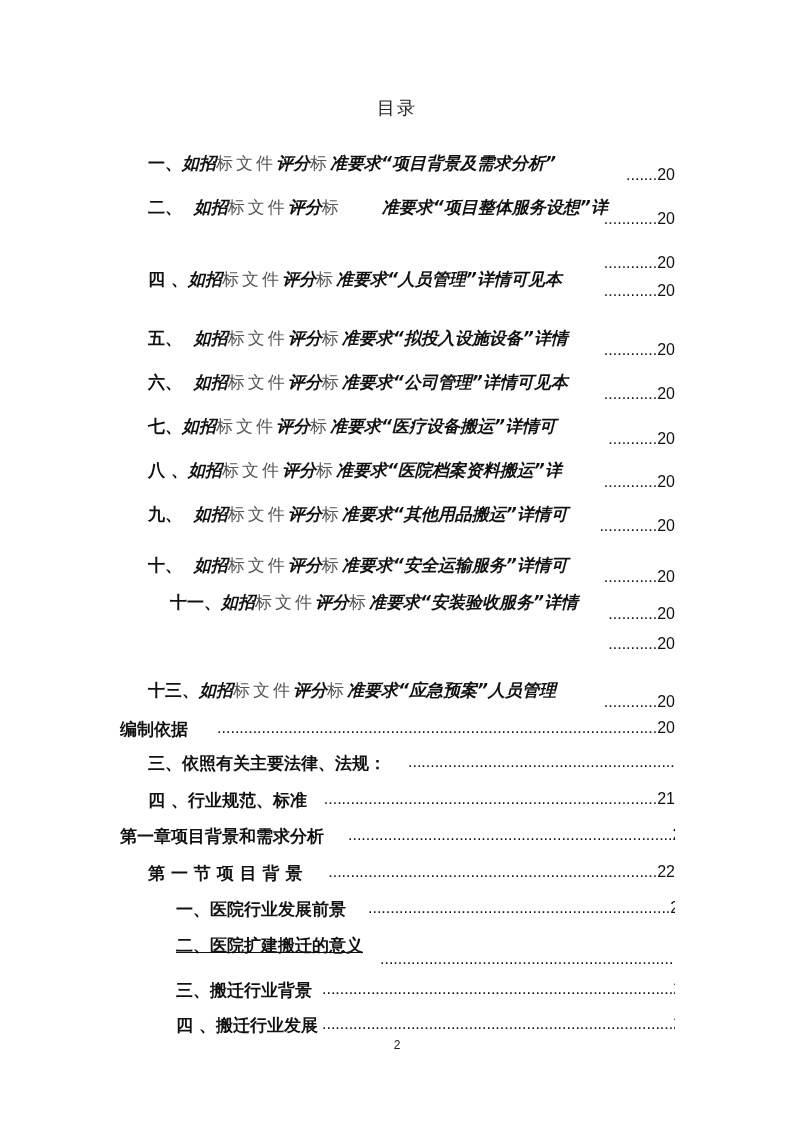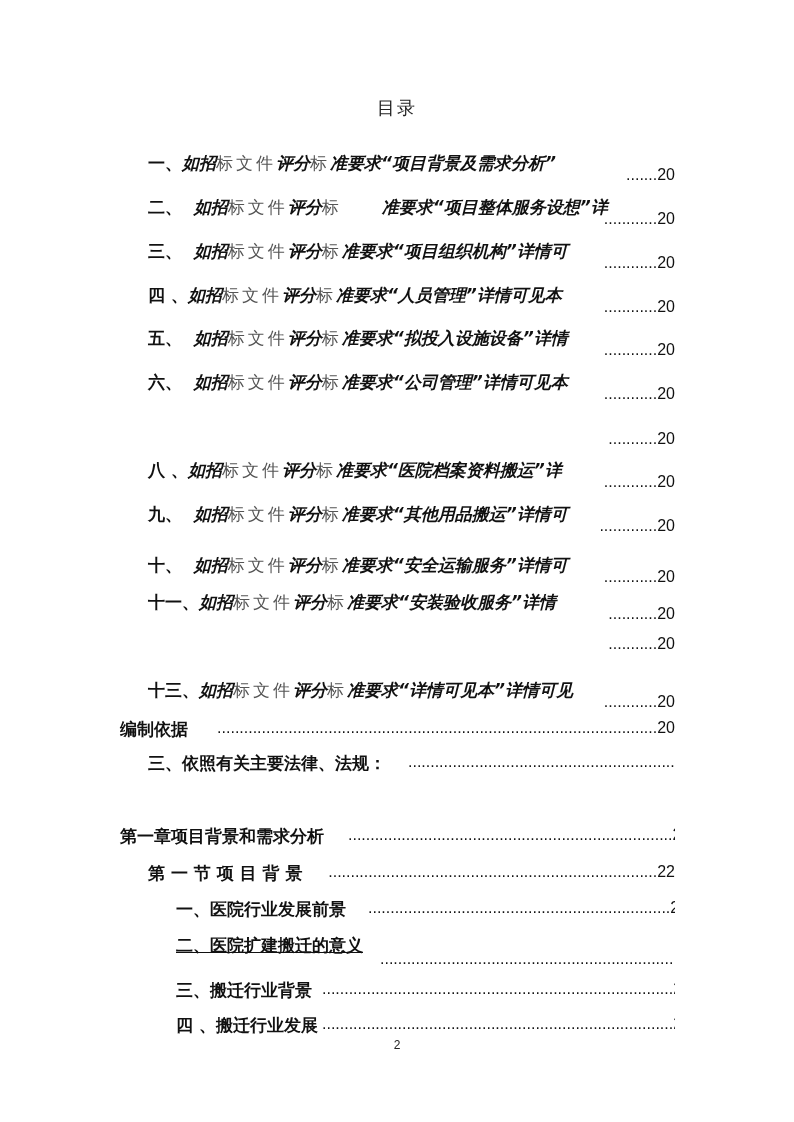--- a/index.html
+++ b/index.html
@@ -24,77 +24,83 @@
   <div id="entries">
       <div class="entry" style="left: 148px; top: 152px; width: 527px; height: 36px;">
         <span class="txt"><span class="upright" style="white-space: pre;">一、</span><span style="white-space: pre;">如招</span><span class="light" style="white-space: pre;">标文件</span><span style="white-space: pre;">评分</span><span class="light" style="white-space: pre;">标</span><span style="white-space: pre;">准要求“项目背景及需求分析”</span></span>
         <span class="leader" style="right: 0px; top: 14px;"><span class="dots">.......</span><span>20</span></span>
       </div>
       <div class="entry" style="left: 148px; top: 196px; width: 527px; height: 36px;">
         <span class="txt"><span class="upright" style="white-space: pre;">二、  </span><span style="white-space: pre;">如招</span><span class="light" style="white-space: pre;">标文件</span><span style="white-space: pre;">评分</span><span class="light" style="white-space: pre;">标</span><span style="white-space: pre; margin-left: 40px;">准要求“项目整体服务设想”详</span></span>
         <span class="leader" style="right: 0px; top: 14px;"><span class="dots">............</span><span>20</span></span>
       </div>
       <div class="entry" style="left: 148px; top: 240px; width: 527px; height: 36px;">
-        <span class="txt"><span class="upright" style="white-space: pre;">三、  </span><span style="white-space: pre;">如招</span><span class="light" style="white-space: pre;">标文件</span><span style="white-space: pre;">评分</span><span class="light" style="white-space: pre;">标</span><span style="white-space: pre;">准要求“项目组织机构”详情可</span></span>
         <span class="leader" style="right: 0px; top: 14px;"><span class="dots">............</span><span>20</span></span>
       </div>
-      <div class="entry" style="left: 148px; top: 284px; width: 527px; height: 36px; text-align: right;">
+      <div class="entry" style="left: 148px; top: 268px; width: 527px; height: 36px; text-align: right;">
         <span class="txt"><span class="upright" style="white-space: pre;">四 、</span><span style="white-space: pre;">如招</span><span class="light" style="white-space: pre;">标文件</span><span style="white-space: pre;">评分</span><span class="light" style="white-space: pre;">标</span><span style="white-space: pre;">准要求“人员管理”详情可见本</span></span>
         <span class="leader" style="right: 0px; top: 14px;"><span class="dots">............</span><span>20</span></span>
       </div>
       <div class="entry" style="left: 148px; top: 327px; width: 527px; height: 36px;">
         <span class="txt"><span class="upright" style="white-space: pre;">五、  </span><span style="white-space: pre;">如招</span><span class="light" style="white-space: pre;">标文件</span><span style="white-space: pre;">评分</span><span class="light" style="white-space: pre;">标</span><span style="white-space: pre; margin-top: 20px;">准要求“拟投入设施设备”详情</span></span>
         <span class="leader" style="right: 0px; top: 14px;"><span class="dots">............</span><span>20</span></span>
       </div>
       <div class="entry" style="left: 148px; top: 371px; width: 527px; height: 36px;">
         <span class="txt"><span class="upright" style="white-space: pre;">六、  </span><span style="white-space: pre;">如招</span><span class="light" style="white-space: pre;">标文件</span><span style="white-space: pre;">评分</span><span class="light" style="white-space: pre;">标</span><span style="white-space: pre;">准要求“公司管理”详情可见本</span></span>
         <span class="leader" style="right: 0px; top: 14px;"><span class="dots">............</span><span>20</span></span>
       </div>
       <div class="entry" style="left: 148px; top: 415px; width: 527px; height: 36px;">
+        <span class="txt"><span class="upright" style="white-space: pre;">七、</span><span style="white-space: pre;">如招</span><span class="light" style="white-space: pre;">标文件</span><span style="white-space: pre;">评分</span><span class="light" style="white-space: pre;">标</span><span style="white-space: pre;">准要求“医疗设备搬运”详情可</span></span>
         <span class="leader" style="right: 0px; top: 15px;"><span class="dots">...........</span><span>20</span></span>
       </div>
       <div class="entry" style="left: 148px; top: 459px; width: 527px; height: 36px;">
         <span class="txt"><span class="upright" style="white-space: pre;">八 、</span><span style="white-space: pre;">如招</span><span class="light" style="white-space: pre;">标文件</span><span style="white-space: pre;">评分</span><span class="light" style="white-space: pre;">标</span><span style="white-space: pre;">准要求“医院档案资料搬运”详</span></span>
         <span class="leader" style="right: 0px; top: 14px;"><span class="dots">............</span><span>20</span></span>
       </div>
       <div class="entry" style="left: 148px; top: 503px; width: 527px; height: 36px;">
         <span class="txt"><span class="upright" style="white-space: pre;">九、  </span><span style="white-space: pre;">如招</span><span class="light" style="white-space: pre;">标文件</span><span style="white-space: pre;">评分</span><span class="light" style="white-space: pre;">标</span><span style="white-space: pre;">准要求“其他用品搬运”详情可</span></span>
         <span class="leader" style="right: 0px; top: 14px;"><span class="dots">.............</span><span>20</span></span>
       </div>
       <div class="entry" style="left: 148px; top: 554px; width: 527px; height: 36px;">
         <span class="txt"><span class="upright" style="white-space: pre;">十、  </span><span style="white-space: pre;">如招</span><span class="light" style="white-space: pre;">标文件</span><span style="white-space: pre;">评分</span><span class="light" style="white-space: pre;">标</span><span style="white-space: pre;">准要求“安全运输服务”详情可</span></span>
         <span class="leader" style="right: 0px; top: 14px;"><span class="dots">............</span><span>20</span></span>
       </div>
       <div class="entry" style="left: 148px; top: 591px; width: 527px; height: 36px;">
-        <span class="txt"><span class="upright" style="white-space: pre;">十一、</span><span style="white-space: pre;">如招</span><span class="light" style="white-space: pre;">标文件</span><span style="white-space: pre;">评分</span><span class="light" style="white-space: pre;">标</span><span style="white-space: pre;">准要求“安装验收服务”详情</span></span>
+        <span class="txt"><span class="upright" style="white-space: pre; margin-left: 22px;">十一、</span><span style="white-space: pre;">如招</span><span class="light" style="white-space: pre;">标文件</span><span style="white-space: pre;">评分</span><span class="light" style="white-space: pre;">标</span><span style="white-space: pre;">准要求“安装验收服务”详情</span></span>
         <span class="leader" style="right: 0px; top: 14px;"><span class="dots">...........</span><span>20</span></span>
       </div>
       <div class="entry" style="left: 148px; top: 635px; width: 527px; height: 36px;">
         <span class="leader" style="right: 0px; top: 0px;"><span class="dots">...........</span><span>20</span></span>
       </div>
       <div class="entry" style="left: 148px; top: 679px; width: 527px; height: 36px;">
-        <span class="txt"><span class="upright" style="white-space: pre;">十三、</span><span style="white-space: pre;">如招</span><span class="light" style="white-space: pre;">标文件</span><span style="white-space: pre;">评分</span><span class="light" style="white-space: pre;">标</span><span style="white-space: pre;">准要求“详情可见本”详情可见</span></span>
+        <span class="txt"><span class="upright" style="white-space: pre;">十三、</span><span style="white-space: pre;">如招</span><span class="light" style="white-space: pre;">标文件</span><span style="white-space: pre;">评分</span><span class="light" style="white-space: pre;">标</span><span style="white-space: pre;">准要求“应急预案”人员管理</span></span>
         <span class="leader" style="right: 0px; top: 14px;"><span class="dots">............</span><span>20</span></span>
       </div>
     </div>
 
   <div class="entry" style="left:120px; top:718px; width:555px; height:24px;">
     <span class="txt" style="font-style:normal;">编制依据</span>
     <span class="leader" style="left:76px; top:1px; right:0; text-align:right;">
       <span class="dots">...................................................................................................</span><span>20</span>
     </span>
   </div>
 
   <div class="entry" style="left:148px; top:752px; width:527px; height:24px;">
     <span class="txt" style="font-style:normal;">三、依照有关主要法律、法规：</span>
     <span class="leader" style="left:260px; top:1px; right:0; text-align:right; overflow:hidden;">
       <span class="dots">...............................................................</span>
     </span>
   </div>
 
+  <div class="entry" style="left:148px; top:789px; width:527px; height:24px;">
+    <span class="txt" style="font-style:normal;">四 、行业规范、标准</span>
+    <span class="leader" style="left:170px; top:1px; right:0; text-align:right; overflow:hidden;">
+      <span class="dots">...........................................................................</span><span>21</span>
+    </span>
+  </div>
 
   <div class="entry" style="left:120px; top:825px; width:555px; height:24px;">
     <span class="txt" style="font-style:normal;">第一章项目背景和需求分析</span>
     <span class="leader" style="left:228px; top:1px; right:0; text-align:right; overflow:hidden;">
       <span class="dots">.........................................................................</span><span>21</span>
     </span>
   </div>
 
   <div class="entry" style="left:148px; top:862px; width:527px; height:24px;">
     <span class="txt" style="font-style:normal;">第 一 节 项 目 背 景</span>

